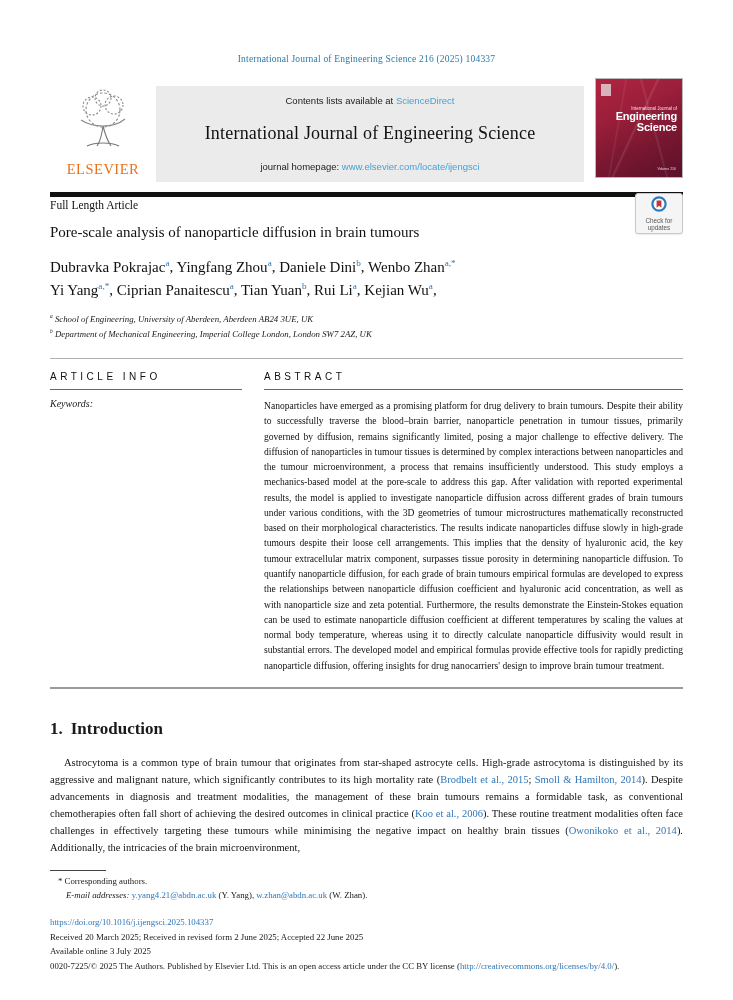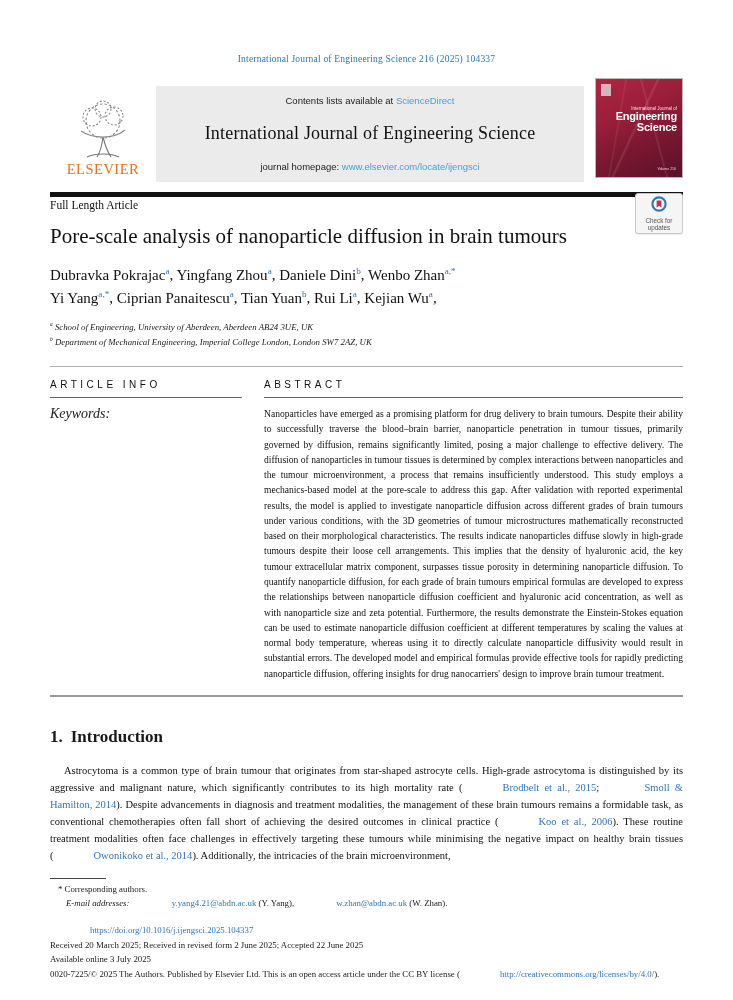--- a/index.html
+++ b/index.html
@@ -14,40 +14,40 @@
     padding-top:38px; text-align:center; font-size:9.5px;
     color:#2a7aa8; letter-spacing:.2px;
   }
   
   .header-row { display:flex; align-items:flex-start; margin-top:22px; }
   .banner {
     flex:1; height:96px; background:#ebebeb; display:flex; position:relative;
   }
   .logo-box {
     width:106px; height:96px; background:#ffffff; display:flex;
-    flex-direction:column; align-items:center; justify-content:flex-end;
+    flex-direction:column; align-items:center; justify-content:space-between;
     padding-bottom:4px;
   }
   .logo-box svg { display:block; }
   .elsevier-word {
     font-family:"Liberation Serif", serif; font-size:14.5px; color:#e9711c;
     letter-spacing:.5px; margin-top:-2px;
   }
   .banner-center {
     flex:1; display:flex; flex-direction:column; align-items:center;
     justify-content:space-between; padding:9px 4px 10px 4px;
   }
   .contents-line, .homepage-line {
     font-family:"Liberation Sans", sans-serif; font-size:9.5px; color:#222;
   }
   .banner-title {
     font-family:"Liberation Serif", serif; font-size:18px; color:#111;
     letter-spacing:.2px;
   }
-  .link { color:#3076b8;margin-left:40px; }
+  .link { color:#3076b8; }
   .link-light { color:#45a1d8; }
   
   .cover {
     width:88px; height:100px; margin-left:11px; position:relative; top:-8px;
     background:linear-gradient(155deg,#b02541 0%, #9a1e3a 35%, #7a1730 65%, #5a102a 100%);
     border:1px solid #b8b8b8; padding:5px 5px; overflow:hidden;
   }
   .cover::after{
     content:""; position:absolute; inset:0;
     background:
@@ -77,38 +77,38 @@
   .check-badge {
     position:absolute; right:50px; top:193px; width:48px; height:41px;
     border:1px solid #c9c9c9; border-radius:3px; background:#f5f5f5;
     display:flex; flex-direction:column; align-items:center; justify-content:center;
     gap:1px; box-shadow:0 1px 1px rgba(0,0,0,.08);
   }
   .check-badge .cb-text {
     font-family:"Liberation Sans", sans-serif; font-size:6.3px; color:#555;
     line-height:1.15; text-align:center;
   }
-  .article-title { margin-top:13px; font-size:21px; font-weight:normal; color:#111; }
+  .article-title { margin-top:13px; font-size:15px; font-weight:normal; color:#111; }
   .authors { margin-top:15px; font-size:15px; line-height:1.5; color:#111; }
   .authors sup, .affiliations sup { font-size:61%; }
   .suplink { color:#3076b8; }
   .affiliations { margin-top:11px; font-size:8.8px; font-style:italic; line-height:1.55; }
   
   .info-block {
     margin-top:17px; border-top:1px solid #b0b0b0; border-bottom:2px solid #9a9a9a;
     display:flex; padding:12px 0 14px 0;
   }
   .info-col { width:192px; flex:none; }
   .abs-col { flex:1; margin-left:22px; }
   .block-heading {
     font-family:"Liberation Sans", sans-serif; font-size:10px; color:#111;
     letter-spacing:3.5px;
   }
   .heading-rule { border-bottom:1.2px solid #666; margin-top:7px; margin-bottom:8px; }
-  .kw-label { font-size:14px; font-style:italic; margin-bottom:10px; }
+  .kw-label { font-size:10px; font-style:italic; margin-bottom:10px; }
   .kw-list div { font-size:8.8px; line-height:1.5; }
   .abstract-text {
     font-size:9.55px; line-height:1.6; text-align:justify; color:#111;
   }
   
   .section-heading { margin-top:30px; font-size:17px; font-weight:bold; }
   .section-heading .sh-num { margin-right:8px; }
   .intro-para {
     margin-top:15px; font-size:10.5px; line-height:1.63; text-align:justify;
     text-indent:14px; color:#111;

